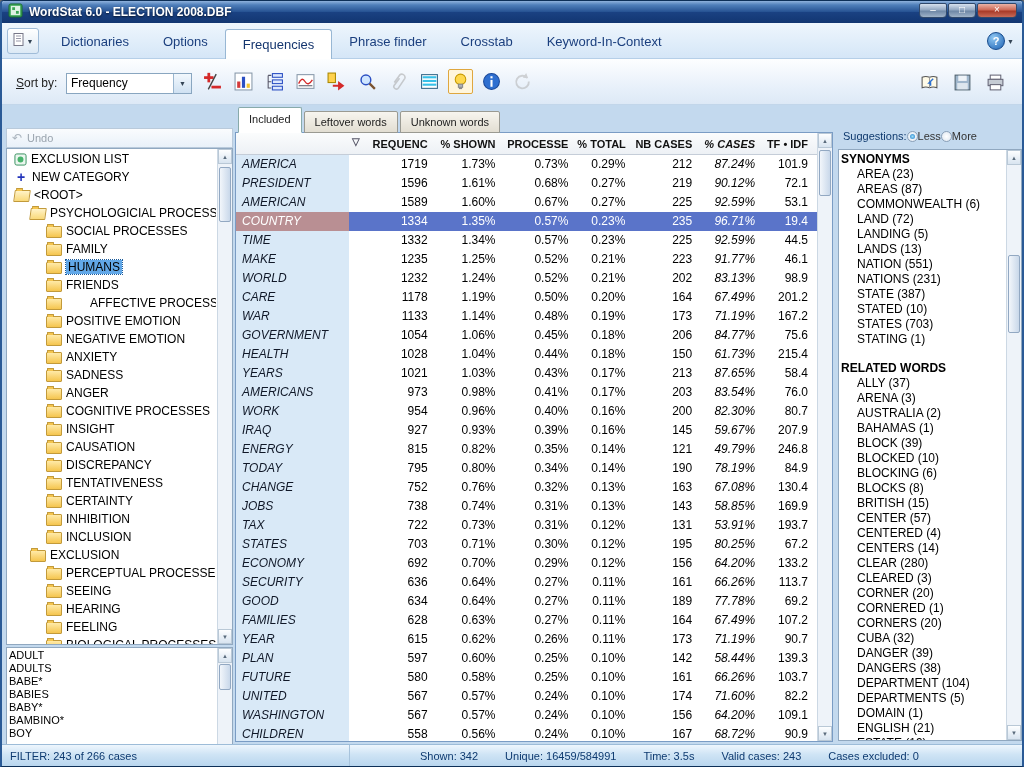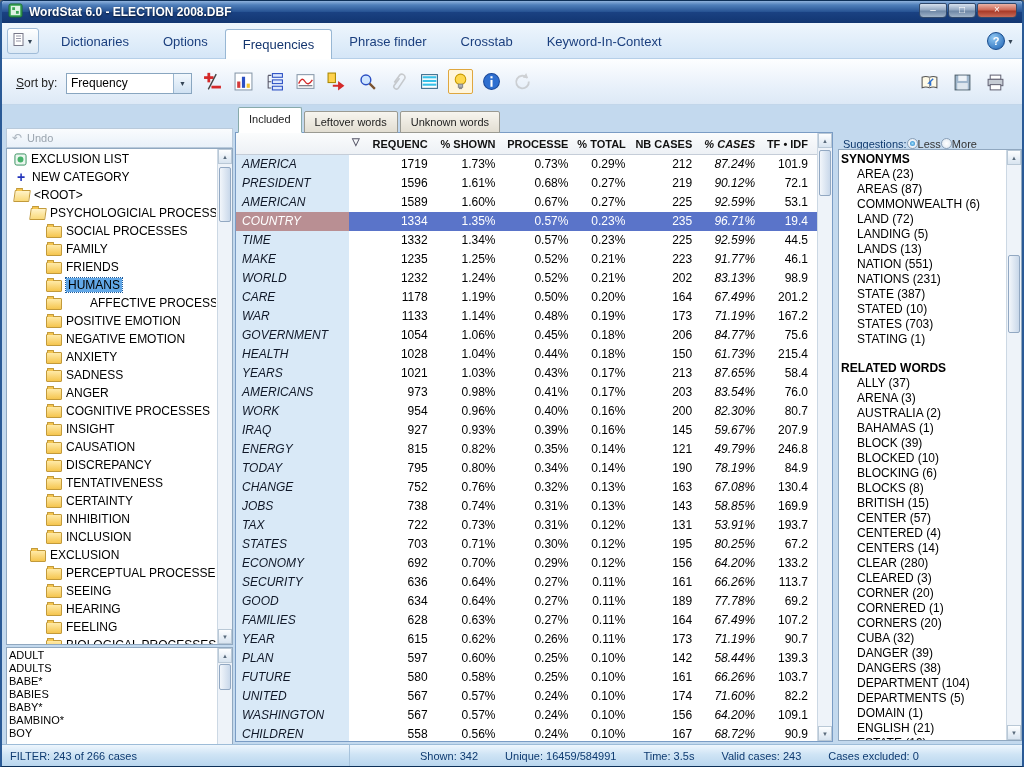--- a/index.html
+++ b/index.html
@@ -90,21 +90,21 @@
   .funnel{position:absolute;left:116px;top:3px;font-size:10px;color:#556;cursor:default;}
   .trow{display:flex;height:19px;align-items:stretch;font-size:12px;cursor:default;}
   .td{box-sizing:border-box;padding-right:9px;text-align:right;color:#000;line-height:19px;white-space:nowrap;}
   .td.c-word{text-align:left;padding-left:6px;padding-right:2px;font-style:italic;background:#d9e9f7;color:#101828;}
   .trow.selected{background:#5a74c9;}
   .trow.selected .td{color:#fff;}
   .trow.selected .td.c-word{background:#b98f93;color:#fff;}
   .c-word{width:113px;} .c-freq{width:88px;} .c-shown{width:68px;} .c-proc{width:73px;}
   .c-total{width:57px;} .c-nb{width:67px;} .c-cases{width:63px;font-style:italic;} .c-tfidf{width:53px;}
   
-  .rightsug{position:absolute;left:841px;top:129px;font-size:11px;color:#0f3a6e;display:flex;align-items:flex-start;margin-top:8px;}
+  .rightsug{position:absolute;left:841px;top:129px;font-size:11px;color:#0f3a6e;display:flex;align-items:center;}
   .radio{width:11px;height:11px;border:1px solid #8aa0b8;border-radius:50%;box-sizing:border-box;
          background:radial-gradient(#fff,#dce6f0);position:relative;flex:0 0 auto;}
   .radio.sel::after{content:'';position:absolute;left:2px;top:2px;right:2px;bottom:2px;
                     background:radial-gradient(#9fe0f8,#1b78c8);border-radius:50%;}
   .radio-label{color:#333;}
   .sugbox{position:absolute;left:836px;top:148px;width:184px;height:592px;box-sizing:border-box;
           background:#fff;border:1px solid #90a8c0;overflow:hidden;}
   .sug-inner{position:absolute;left:2px;top:1px;right:16px;bottom:0;overflow:hidden;}
   .sug-title{font-weight:bold;font-size:12px;height:16px;line-height:16px;white-space:nowrap;}
   .sug-item{font-size:12px;padding-left:16px;height:15px;line-height:15px;white-space:nowrap;cursor:default;}
@@ -300,25 +300,25 @@
         <div class="tree-item" style="padding-left: 38px;">
           <span class="ficon"></span>
           <span class="lbl">SOCIAL PROCESSES</span>
         </div>
         <div class="tree-item" style="padding-left: 38px;">
           <span class="ficon"></span>
           <span class="lbl">FAMILY</span>
         </div>
         <div class="tree-item" style="padding-left: 38px;">
           <span class="ficon"></span>
+          <span class="lbl sel">HUMANS</span>
+        </div>
+        <div class="tree-item" style="padding-left: 38px;">
+          <span class="ficon"></span>
           <span class="lbl">FRIENDS</span>
-        </div>
-        <div class="tree-item" style="padding-left: 38px;">
-          <span class="ficon"></span>
-          <span class="lbl sel">HUMANS</span>
         </div>
         <div class="tree-item" style="padding-left: 38px; gap: 28px;">
           <span class="ficon"></span>
           <span class="lbl">AFFECTIVE PROCESSES</span>
         </div>
         <div class="tree-item" style="padding-left: 38px;">
           <span class="ficon"></span>
           <span class="lbl">POSITIVE EMOTION</span>
         </div>
         <div class="tree-item" style="padding-left: 38px;">

